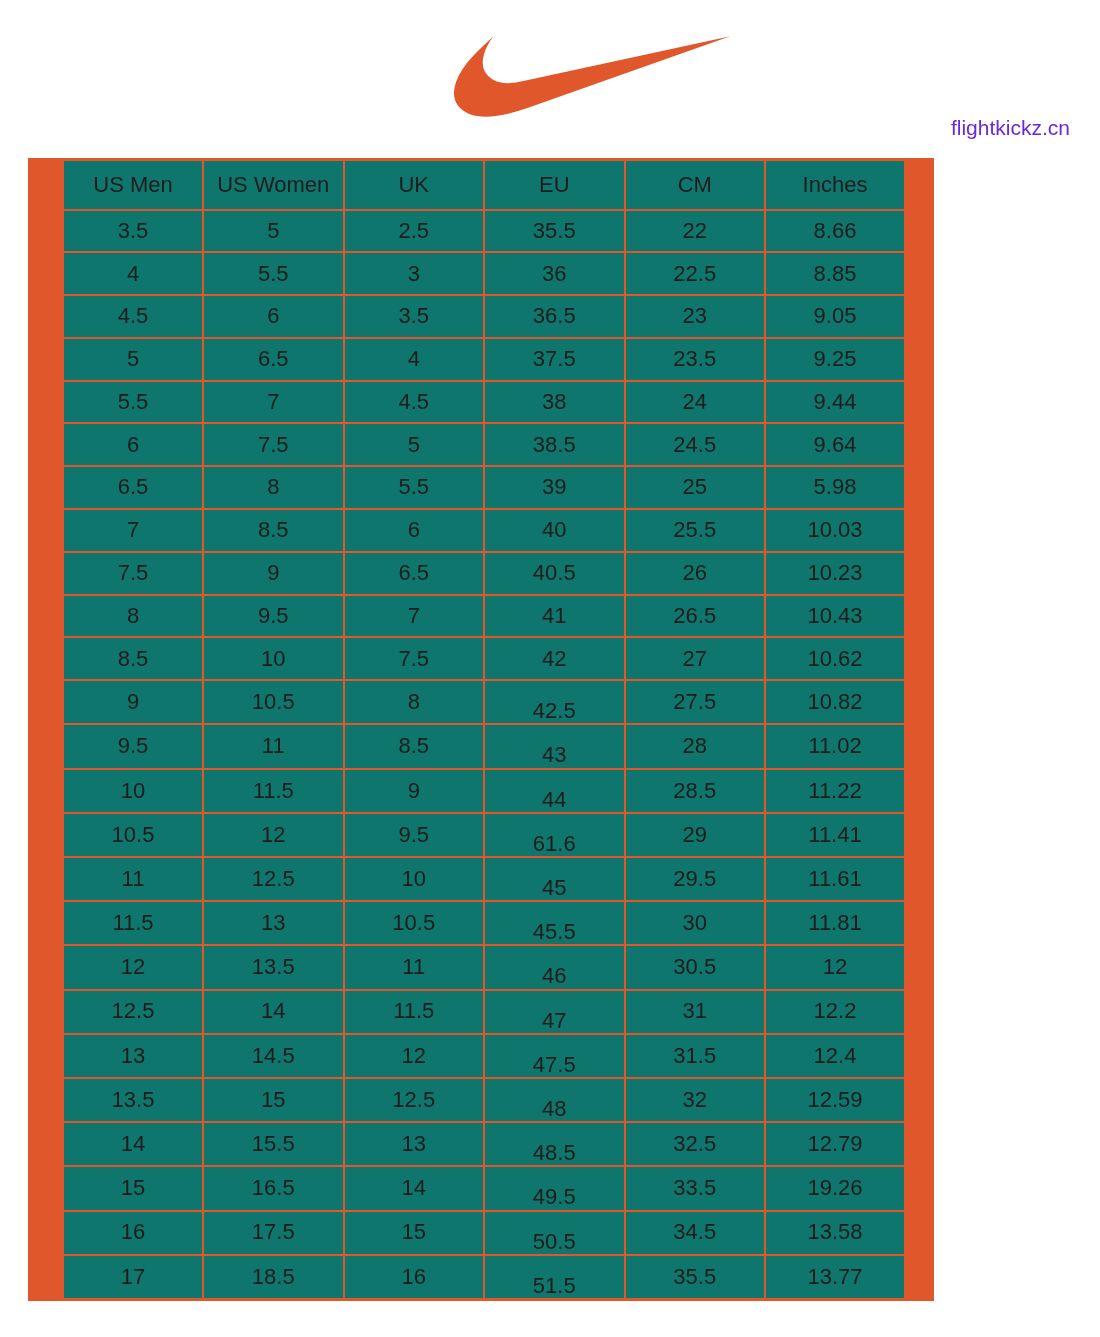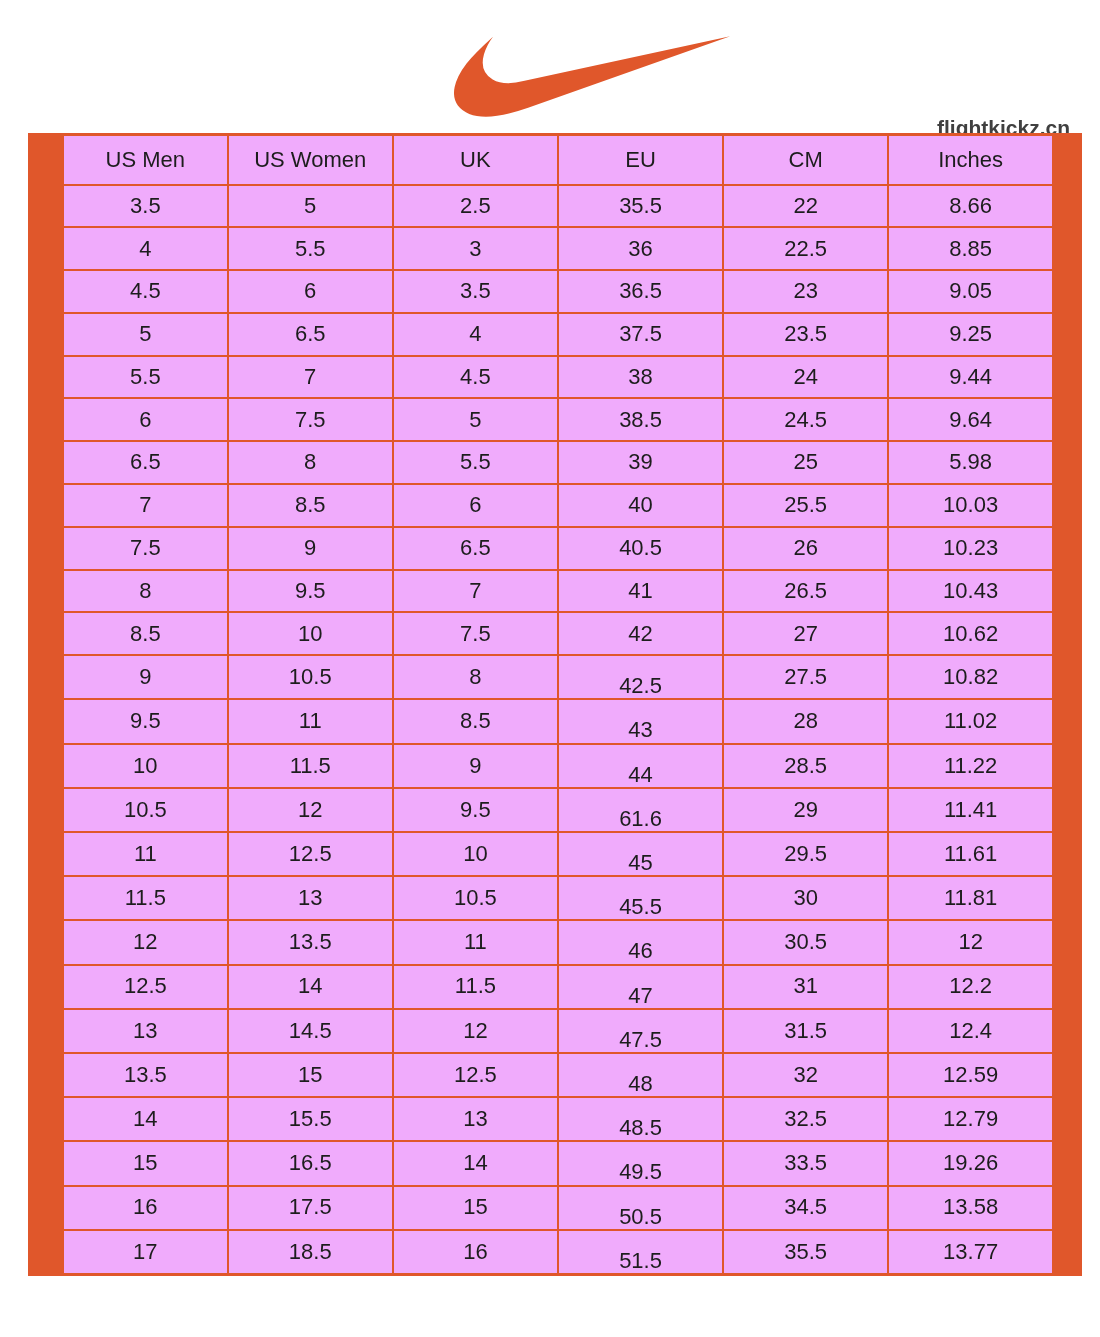--- a/index.html
+++ b/index.html
@@ -22,33 +22,33 @@
     width: 278px;
     height: 92px;
   }
   .logo svg { width: 100%; height: 100%; display: block; }
 
   .site-name {
     position: absolute;
     right: 30px;
     top: 116px;
     font-size: 21px;
-    font-weight: 700;
-    color: #404040;
+    font-weight: 400;
+    color: #6d28d9;
     white-space: nowrap;
   }
 
   .chart-frame {
     position: absolute;
     left: 28px;
-    top: 133px;
-    width: 1054px;
+    top: 158px;
+    width: 906px;
     border-left: 33px solid var(--orange);
     border-right: 27px solid var(--orange);
-    background: #f0abfc;
+    background: #0f766e;
   }
 
   table.size-table {
     width: 100%;
     border-collapse: collapse;
     table-layout: fixed;
     border: 3px solid var(--orange);
   }
   .size-table th,
   .size-table td {

